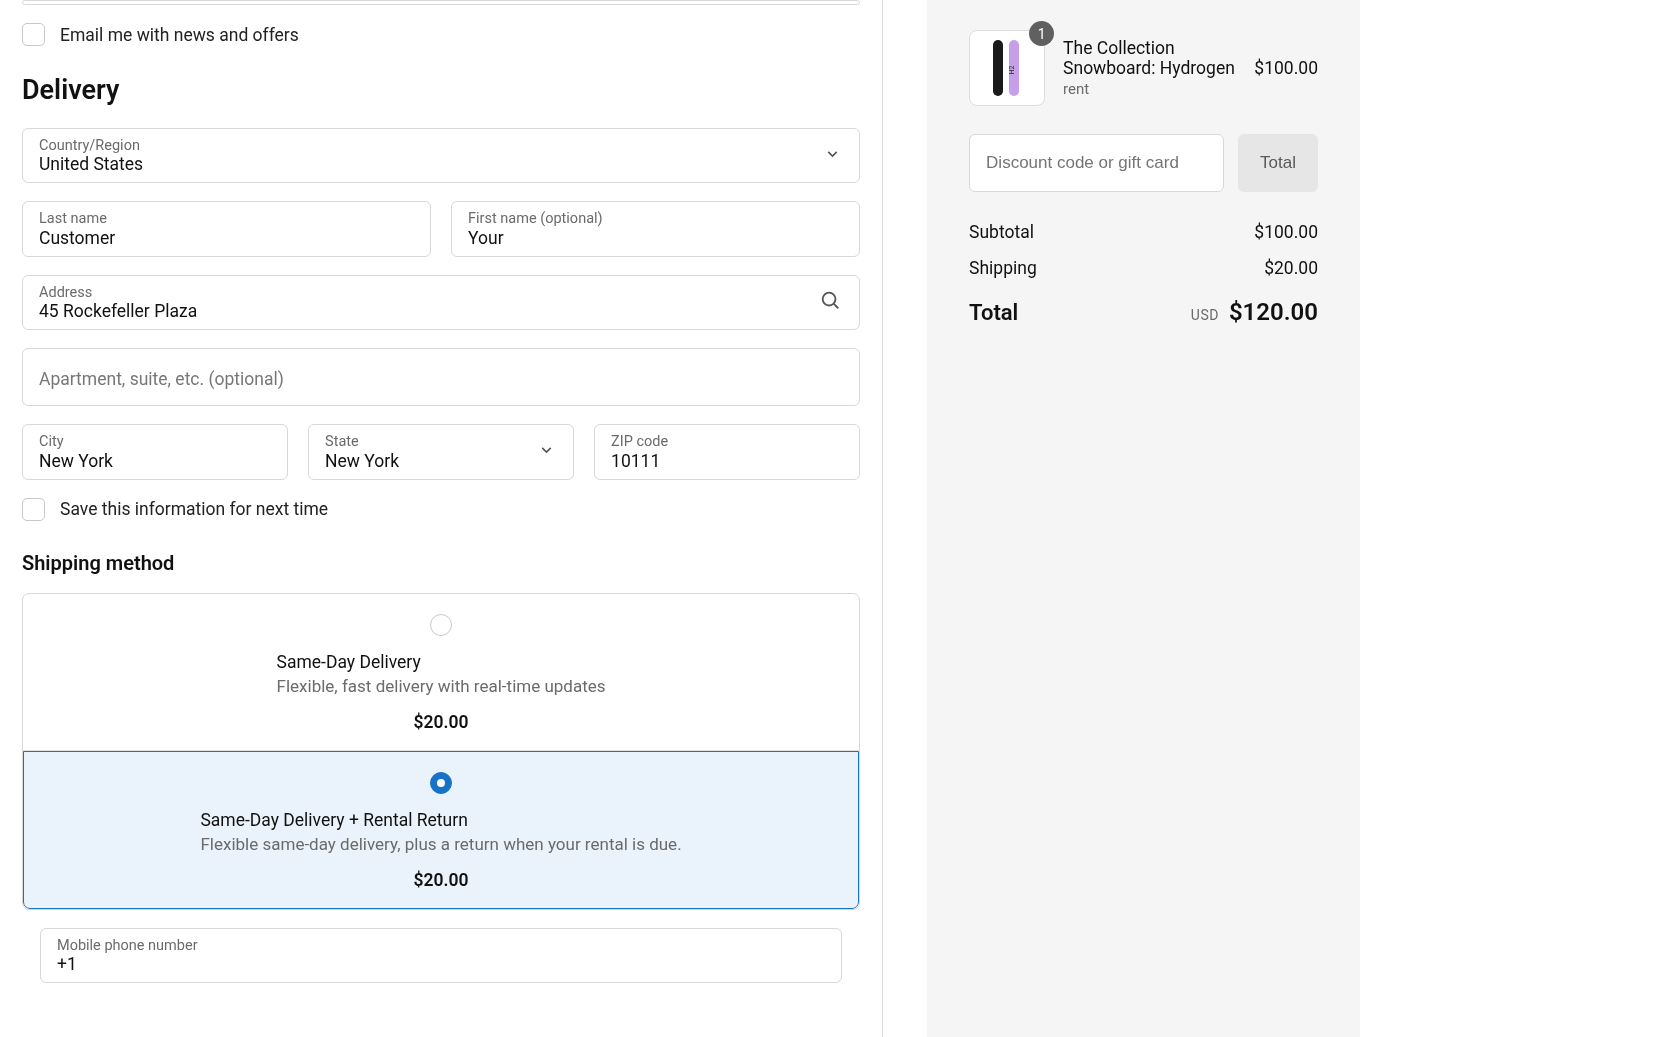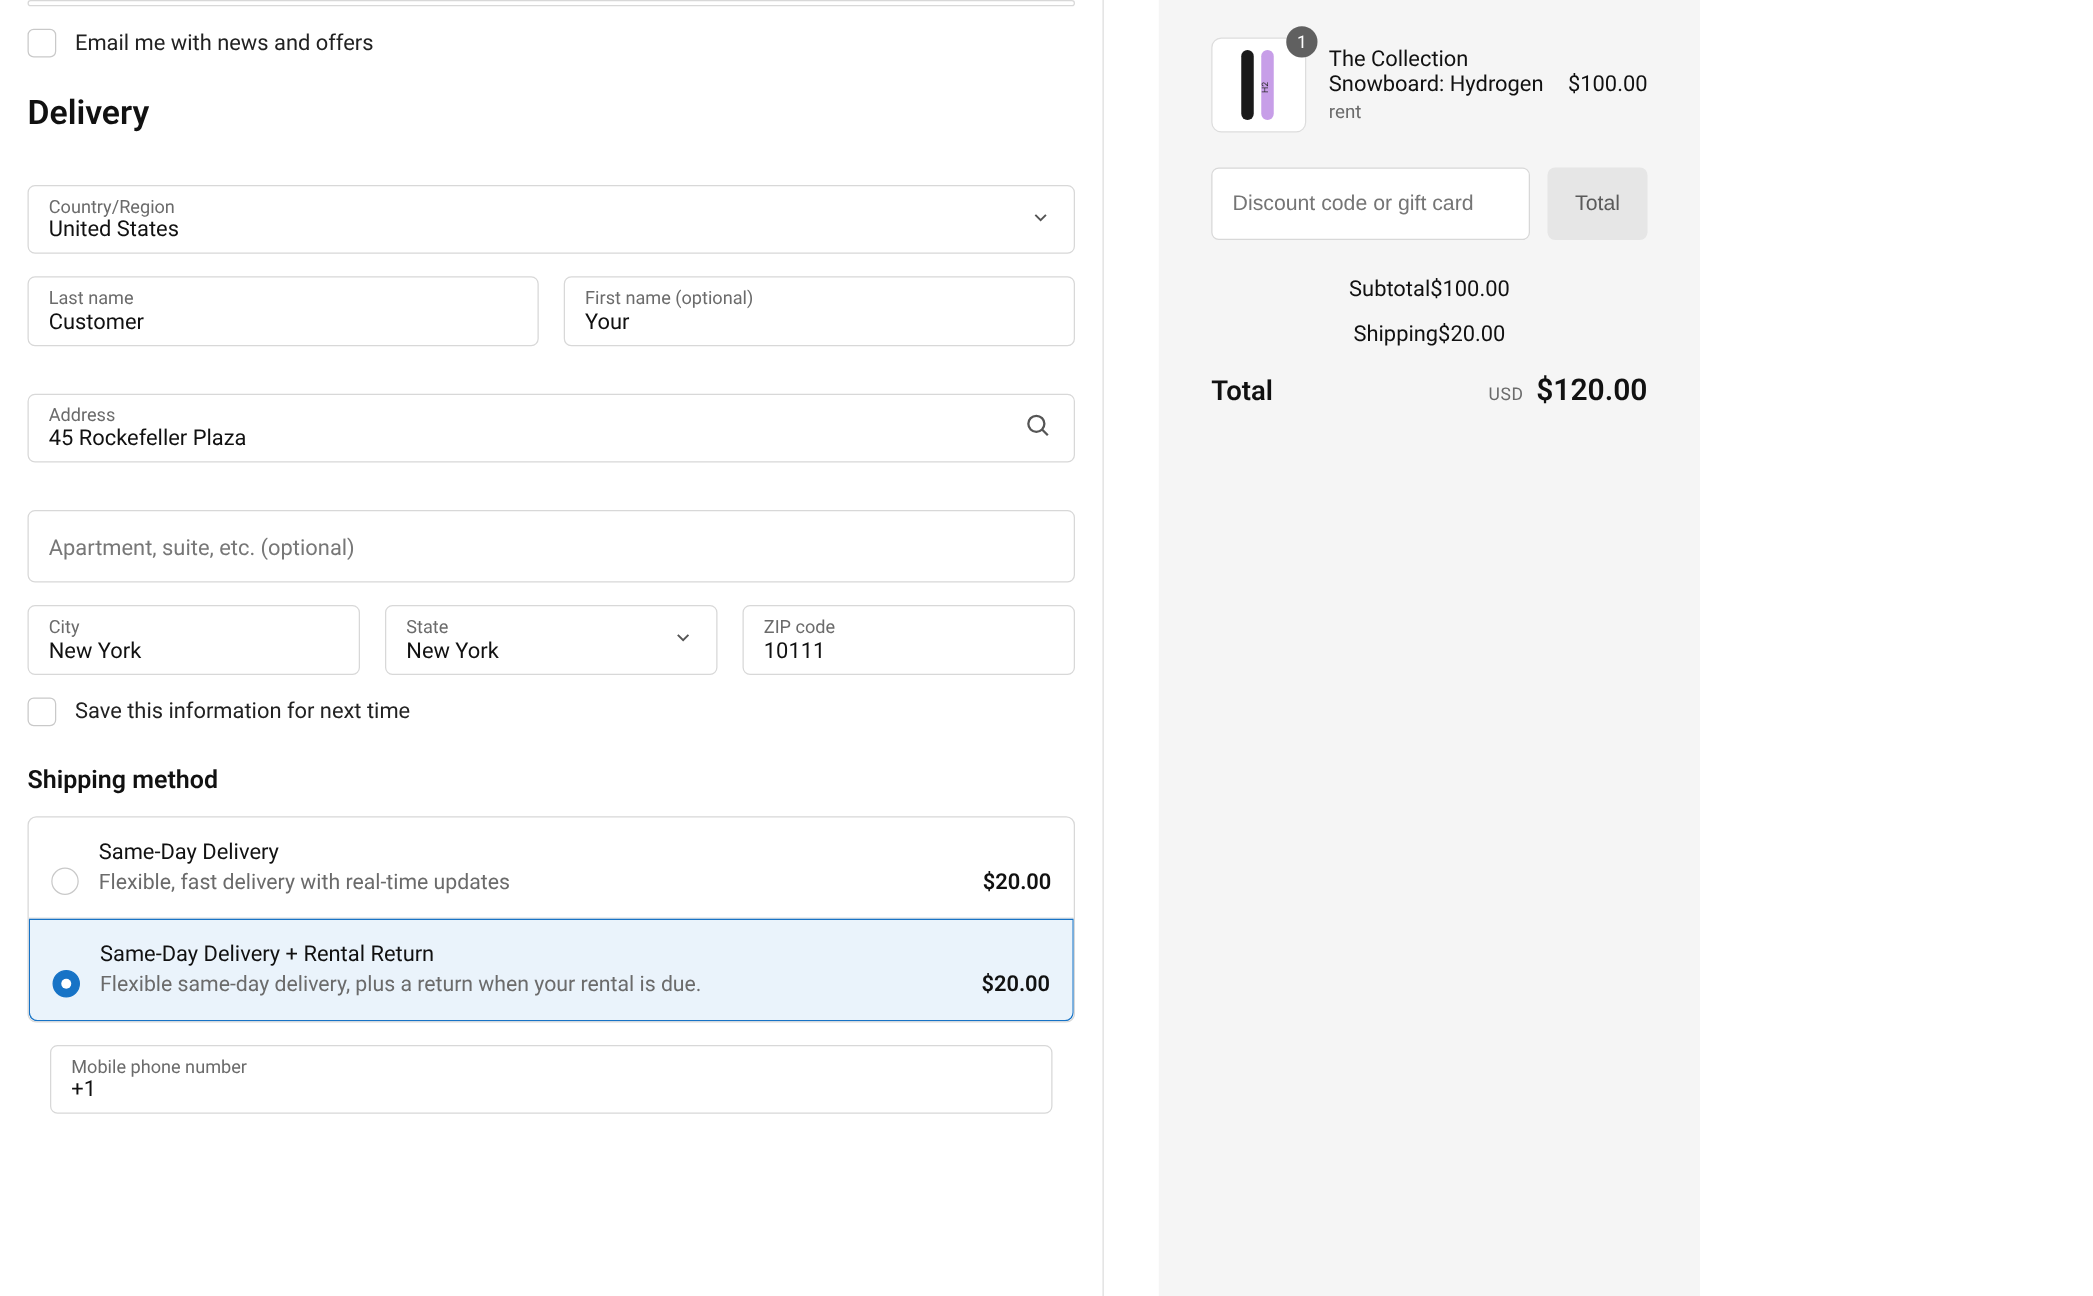--- a/index.html
+++ b/index.html
@@ -67,21 +67,21 @@
     margin-bottom: 18px;
   }
   .field {
     position: relative;
     flex: 1;
     border: 1px solid #d8d8d8;
     border-radius: 6px;
     padding: 14px 16px 10px 16px;
     background: #fff;
   }
-  .field.full { width: 100%; margin-top: 20px; }
+  .field.full { width: 100%; }
   .field.has-value { padding: 8px 16px 8px 16px; }
   .float-label {
     font-size: 14.5px;
     color: #6b6b6b;
     display: block;
     line-height: 1.2;
   }
   .field-value {
     font-size: 17.5px;
     color: #111;
@@ -106,23 +106,24 @@
   }
   .field .search-ic { pointer-events: auto; cursor: pointer; }
   
   .ship-box {
     border: 1px solid #d8d8d8;
     border-radius: 7px;
     overflow: hidden;
   }
   .ship-opt {
     display: flex;
-    align-items: flex-end;
+    align-items: center;
     padding: 18px 18px;
     gap: 16px;
+    flex-direction: column;
   }
   .ship-opt.selected {
     background: #eaf3fb;
     border: 1.5px solid #1773c6;
     border-radius: 0 0 7px 7px;
   }
   .ship-box .ship-opt:first-child { border-bottom: 1px solid #e0e0e0; }
   .radio {
     width: 22px; height: 22px;
     border-radius: 50%;
@@ -203,21 +204,21 @@
     background: #e6e6e6;
     border: none;
     border-radius: 6px;
     padding: 0 22px;
     font-size: 17px;
     color: #5a5a5a;
     font-weight: 500;
     cursor: pointer;
   }
   .sum-row {
-    display: flex; justify-content: center;
+    display: flex; justify-content: space-between;
     font-size: 17.5px;
     margin-bottom: 16px;
   }
   .total-row {
     display: flex; align-items: baseline; justify-content: space-between;
     margin-top: 20px;
   }
   .total-label { font-size: 22px; font-weight: 600; }
   .total-right { display:flex; align-items: baseline; gap: 10px; }
   .currency { font-size: 14px; color:#6b6b6b; letter-spacing: 0.5px; }

